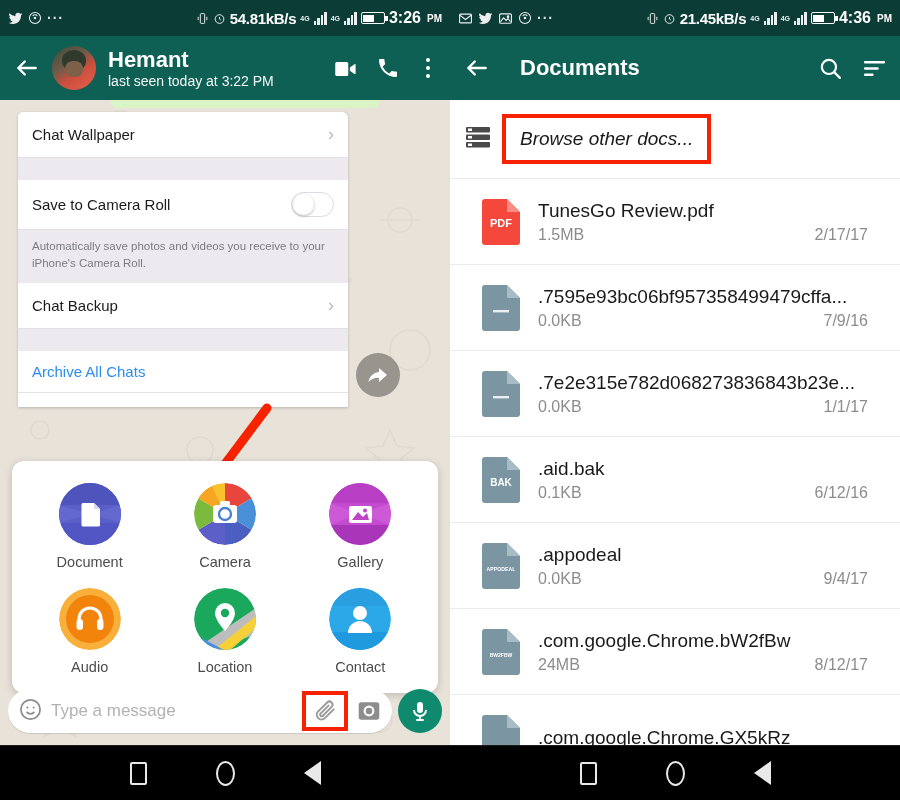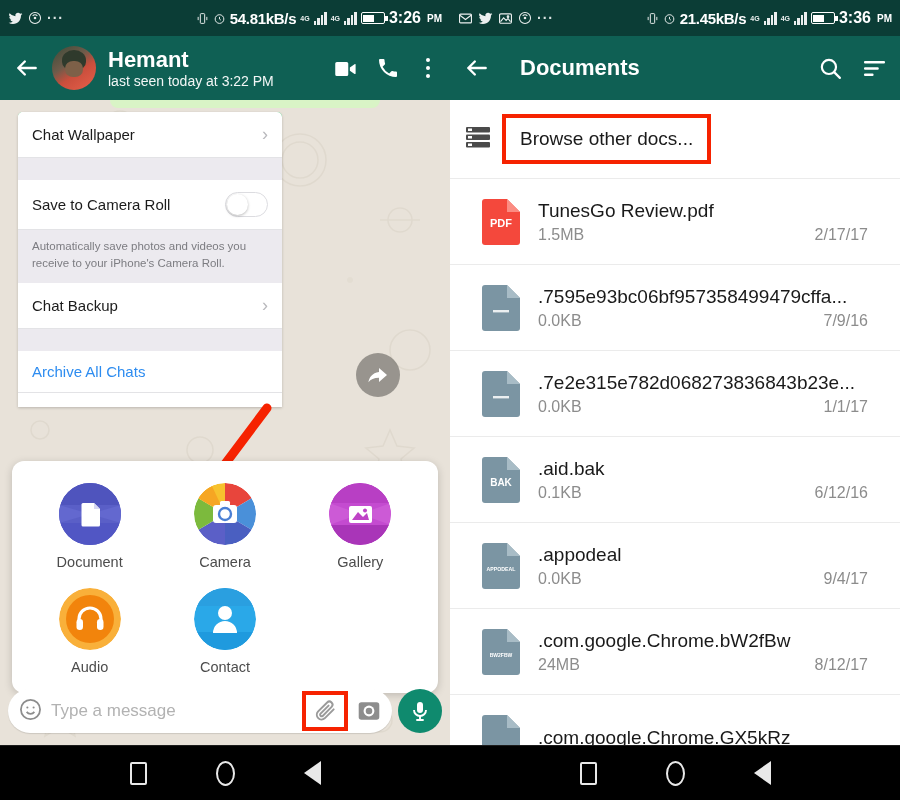--- a/index.html
+++ b/index.html
@@ -78,21 +78,21 @@
   .chatbody {
     position: relative; height: calc(745px - 36px - 64px);
     background: #e8e2d9; overflow: hidden;
   }
   .doodles { position:absolute; inset:0; opacity:.45; }
   .green-bubble-edge {
     position:absolute; top:0; left:110px; width: 270px; height: 8px;
     background:#d9f4c6; border-radius: 0 0 8px 8px;
   }
   .settings-card {
-    position: absolute; top: 12px; left: 18px; width: 264px;
+    position: absolute; top: 12px; left: 18px; width: 330px;
     background: #22c55e; border-radius: 5px 5px 0 0;
     box-shadow: 0 1px 3px rgba(0,0,0,.2);
     overflow: hidden;
   }
   .settings-card::before {
     content:""; position:absolute; left:0; top:0; width:0; height:0;
     border-top: 14px solid #fff; border-right: 14px solid transparent;
   }
   .s-row {
     display:flex; align-items:center; justify-content:space-between;
@@ -147,21 +147,21 @@
   }
   .input-placeholder { flex:1; font-size: 17px; color:#b2b2b2; }
   .mic-btn {
     width: 44px; height: 44px; border-radius:50%; background:#0f8a6e;
     display:flex; align-items:center; justify-content:center; flex:0 0 auto;
   }
   .hl-box { outline: 4px solid #f62200; outline-offset: 0px; }
 
   
   .docs-body { height: calc(745px - 36px - 64px); background:#fff; overflow:hidden; }
-  .browse-row { display:flex; align-items:center; height: 78px; padding: 0 14px; }
+  .browse-row { display:flex; align-items:center; height: 78px; padding: 0 14px; font-style: italic; }
   .browse-ico { width: 30px; flex:0 0 auto; }
   .browse-label-wrap { margin-left: 12px; padding: 10px 14px; }
   .browse-label { font-size: 19px; color:#1a1a1a; }
   .doc-row {
     display:flex; align-items:center; height: 86px; padding: 0 32px;
     border-top: 1px solid #ebebeb;
   }
   .doc-ico { width: 38px; height: 46px; flex:0 0 auto; position:relative; }
   .doc-info { margin-left: 18px; flex:1; min-width:0; }
   .doc-name {
@@ -434,20 +434,41 @@
                 <circle cx="31" cy="31" r="31" fill="#f9b03a"></circle>
                 <circle cx="31" cy="31" r="24" fill="#f2840c"></circle>
                 <path d="M20 34v-3a11 11 0 0 1 22 0v3" fill="none" stroke="#fff" stroke-width="3.2" stroke-linecap="round"></path>
                 <rect x="17.5" y="31" width="6.5" height="11" rx="3.2" fill="#fff"></rect>
                 <rect x="38" y="31" width="6.5" height="11" rx="3.2" fill="#fff"></rect>
               </svg>
             </div>
             <div class="attach-label">Audio</div>
           </div>
 
+          <div class="attach-item">
+            <div class="attach-circle">
+              <svg width="62" height="62" viewBox="0 0 62 62">
+                <defs>
+                    <clipPath id="cl">
+                      <circle cx="31" cy="31" r="31"></circle>
+                    </clipPath>
+                  </defs>
+                <g clip-path="url(#cl)">
+                  <rect width="62" height="62" fill="#1aa85c"></rect>
+                  <polygon points="62,20 62,46 20,62 0,62" fill="#bdbdbd"></polygon>
+                  <polygon points="20,62 62,28 62,40 36,62" fill="#f7d037"></polygon>
+                  <polygon points="0,50 22,62 6,62 0,58" fill="#3b78d8"></polygon>
+                  <polygon points="0,46 30,62 14,62 0,54" fill="#4a90e2"></polygon>
+                </g>
+                <path d="M31 15a10 10 0 0 1 10 10c0 7.5-10 18-10 18S21 32.5 21 25a10 10 0 0 1 10-10z" fill="#fff"></path>
+                <circle cx="31" cy="25" r="4.2" fill="#1aa85c"></circle>
+              </svg>
+            </div>
+            <div class="attach-label">Location</div>
+          </div>
 
           <div class="attach-item">
             <div class="attach-circle">
               <svg width="62" height="62" viewBox="0 0 62 62">
                 <defs>
                     <clipPath id="cp">
                       <circle cx="31" cy="31" r="31"></circle>
                     </clipPath>
                   </defs>
                 <g clip-path="url(#cp)">
@@ -564,21 +585,21 @@
             <span class="bars">
               <i></i>
               <i></i>
               <i></i>
               <i></i>
             </span>
           </span>
         <span class="battery">
             <i></i>
           </span>
-        <span class="sb-time">3:36</span>
+        <span class="sb-time">4:36</span>
         <span class="sb-ampm">PM</span>
       </div>
     </div>
 
     <div class="appbar">
       <span class="back-arrow">
         <svg width="26" height="26" viewBox="0 0 24 24" fill="none" stroke="#fff" stroke-width="2.2" stroke-linecap="round" stroke-linejoin="round">
             <path d="M20 12H4M10 6l-6 6 6 6"></path>
           </svg>
       </span>

